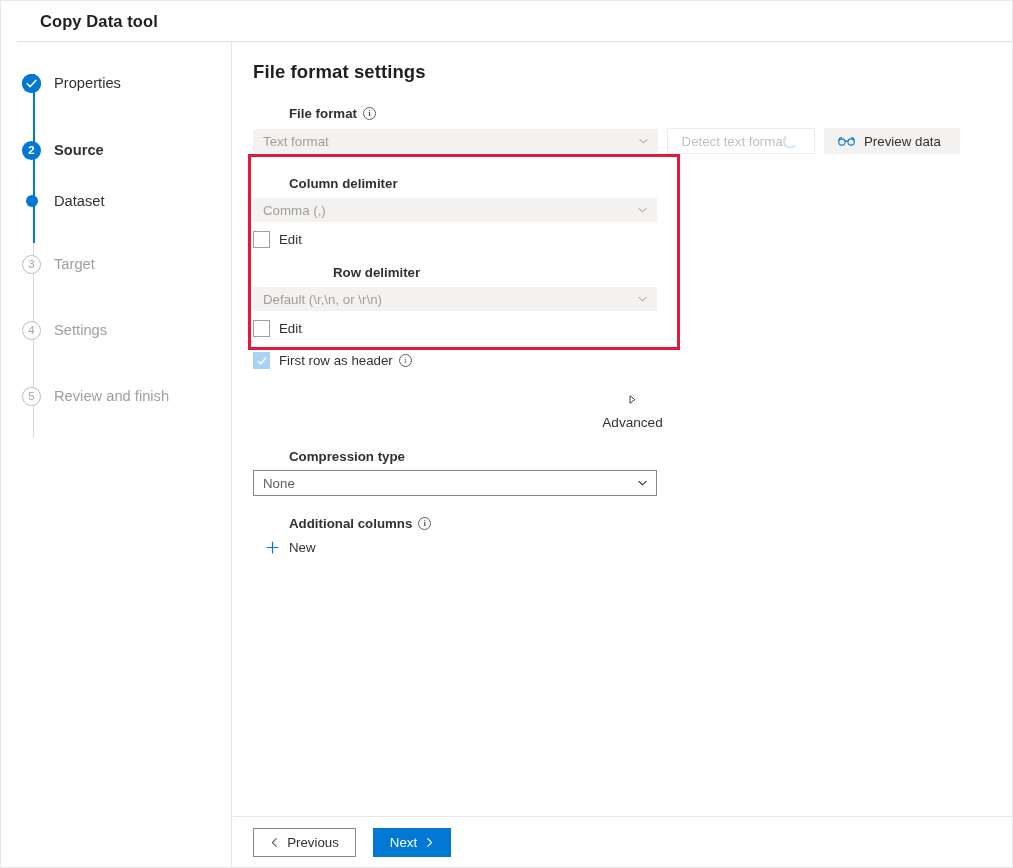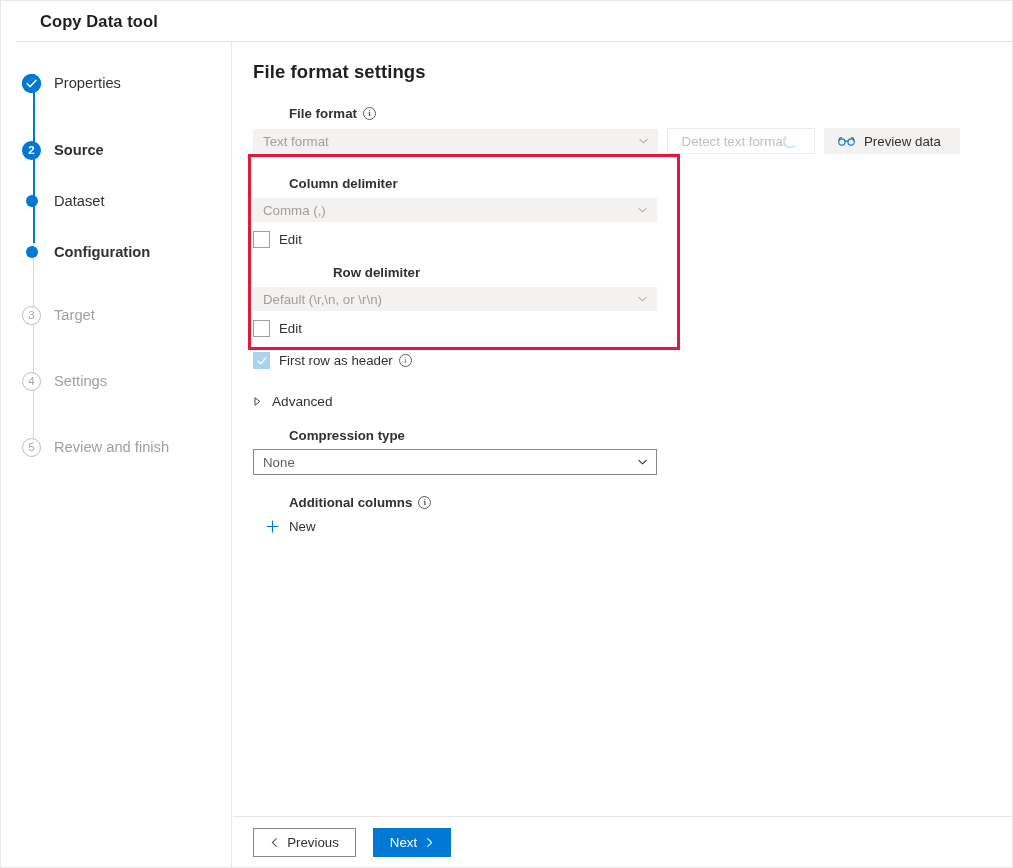--- a/index.html
+++ b/index.html
@@ -296,26 +296,20 @@
         <div class="step-label bold">Source</div>
       </div>
 
       <div class="step" style="margin-top:17px;">
         <div class="marker dot">
             <div class="inner"></div>
           </div>
         <div class="step-label">Dataset</div>
       </div>
 
-      <div class="step" style="margin-top:17px;">
-        <div class="marker dot">
-            <div class="inner"></div>
-          </div>
-        <div class="step-label bold">Configuration</div>
-      </div>
 
       <div class="step" style="margin-top:29px;">
         <div class="marker hollow">
           <span>3</span>
         </div>
         <div class="step-label muted">Target</div>
       </div>
 
       <div class="step" style="margin-top:32px;">
         <div class="marker hollow">
@@ -402,21 +396,21 @@
           <svg viewBox="0 0 14 14" width="12" height="12" fill="none">
             <path d="M2.4 7.3 L5.4 10.2 L11.4 3.6" stroke="#ffffff" stroke-width="1.6" stroke-linecap="round" stroke-linejoin="round"></path>
           </svg>
         </span>
         <span class="cb-label">
           <span>First row as header</span>
           <span class="info-icon"></span>
         </span>
       </div>
 
-      <div class="adv-row" style="margin-top:25px;">
+      <div class="adv-row" style="margin-top:25px;flex-direction:column;">
         <svg class="tri" viewBox="0 0 10 12" fill="none">
           <path d="M2.2 1.8 L7.6 6 L2.2 10.2 Z" stroke="#323130" stroke-width="1" fill="none" stroke-linejoin="round"></path>
         </svg>
         <span class="adv-text">Advanced</span>
       </div>
 
       <div class="field-label" style="margin-top:19px;">
         <span>Compression type</span>
       </div>
       <div class="dd enabled" style="width:404px;margin-top:6px;height:26px;">

